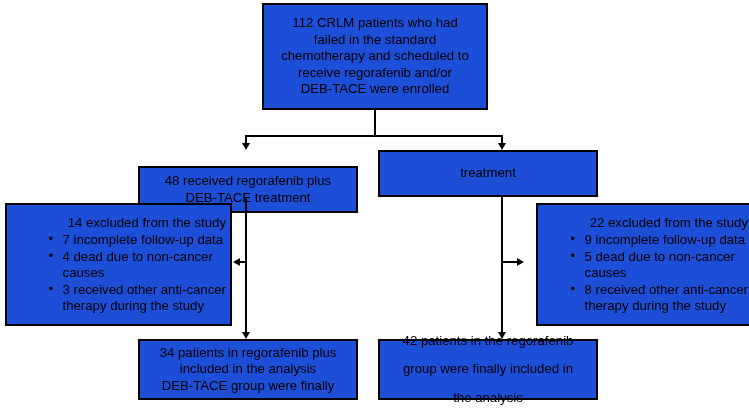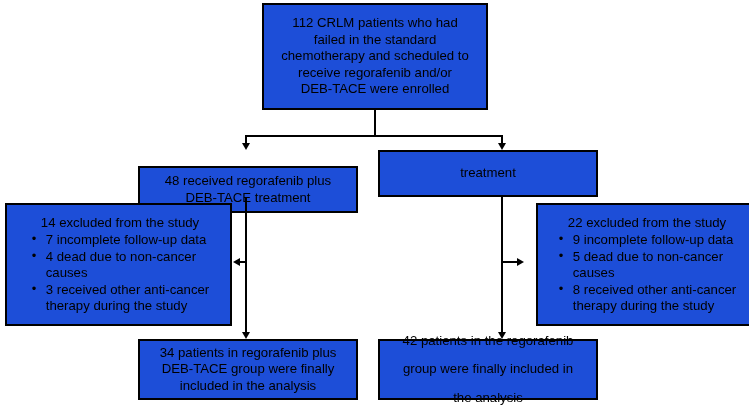--- a/index.html
+++ b/index.html
@@ -29,21 +29,21 @@
     justify-content: center;
     font-size: 13.2px;
     line-height: 16.5px;
     color: #000000;
   }
   .box.center {
     align-items: center;
     text-align: center;
   }
   .box.left {
-    align-items: center;
+    align-items: flex-end;
     text-align: left;
   }
   .box .line {
     display: block;
     white-space: nowrap;
   }
   
   #box-enrolled {
     left: 262px;
     top: 3px;
@@ -237,22 +237,22 @@
       <li>
         <span class="bullet">•</span>
         <span class="cont">8 received other anti-cancer</span>
         <span class="cont">therapy during the study</span>
       </li>
     </ul>
   </div>
 
   <div class="box center" id="box-final-combo">
     <span class="line">34 patients in regorafenib plus</span>
+    <span class="line">included in the analysis</span>
     <span class="line">DEB-TACE group were finally</span>
-    <span class="line">included in the analysis</span>
   </div>
 
   <div class="box center" id="box-final-mono">
     <span class="line">42 patients in the regorafenib</span>
     <span class="line">group were finally included in</span>
     <span class="line">the analysis</span>
   </div>
 
 </div>
 

